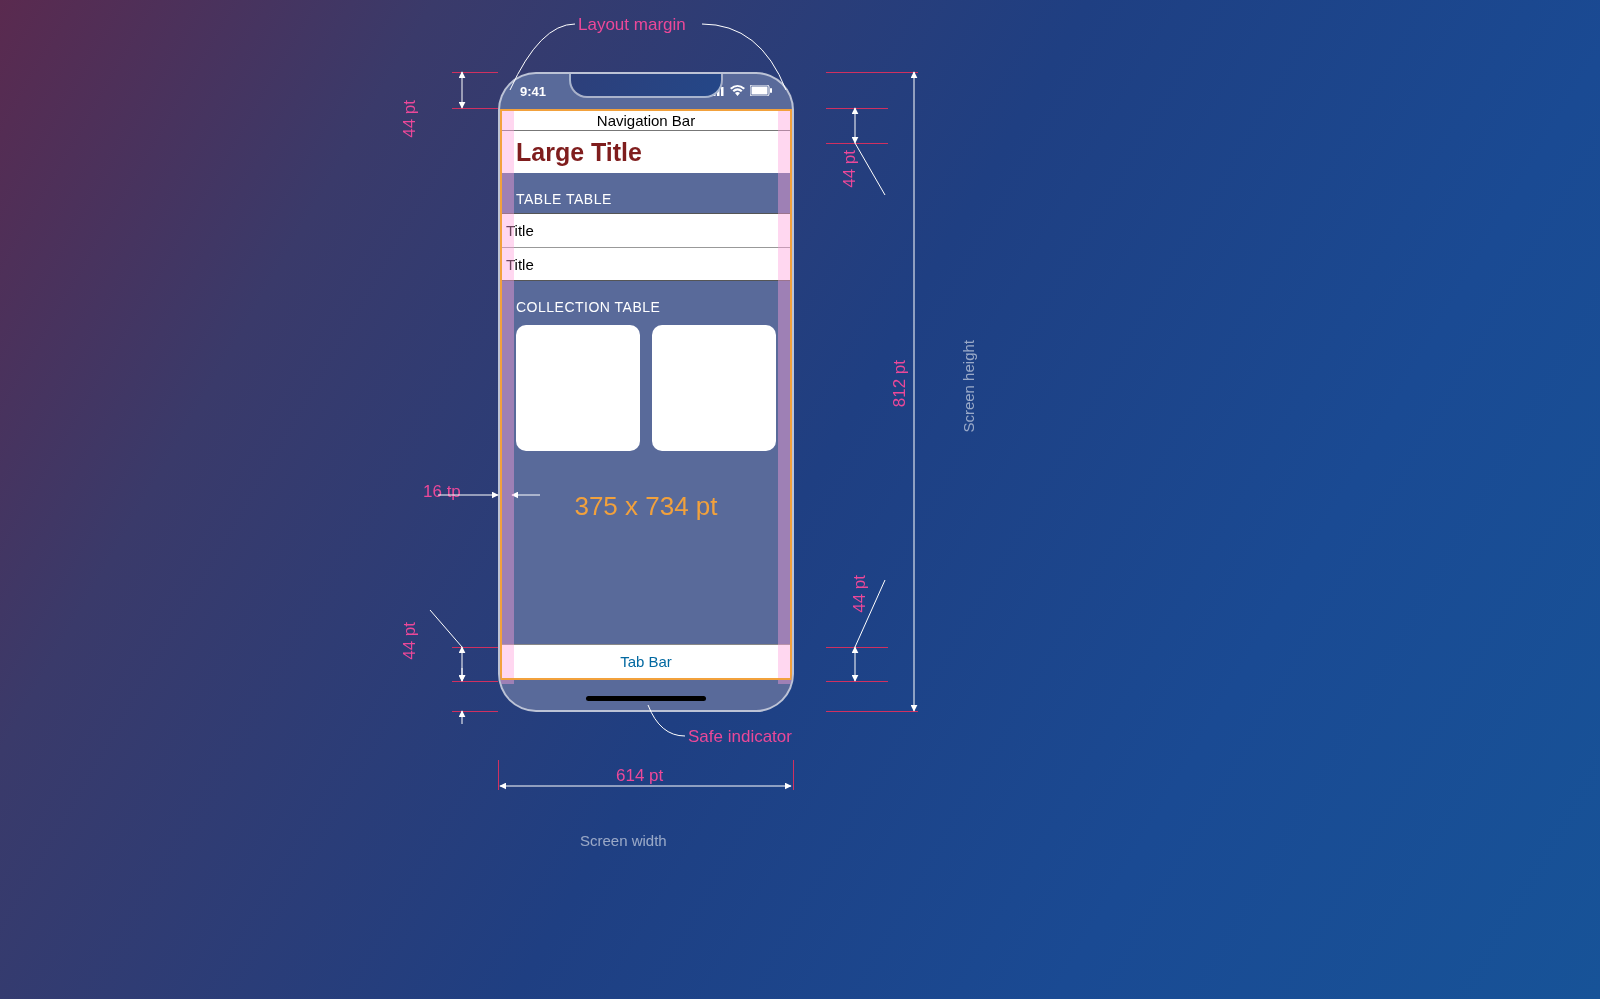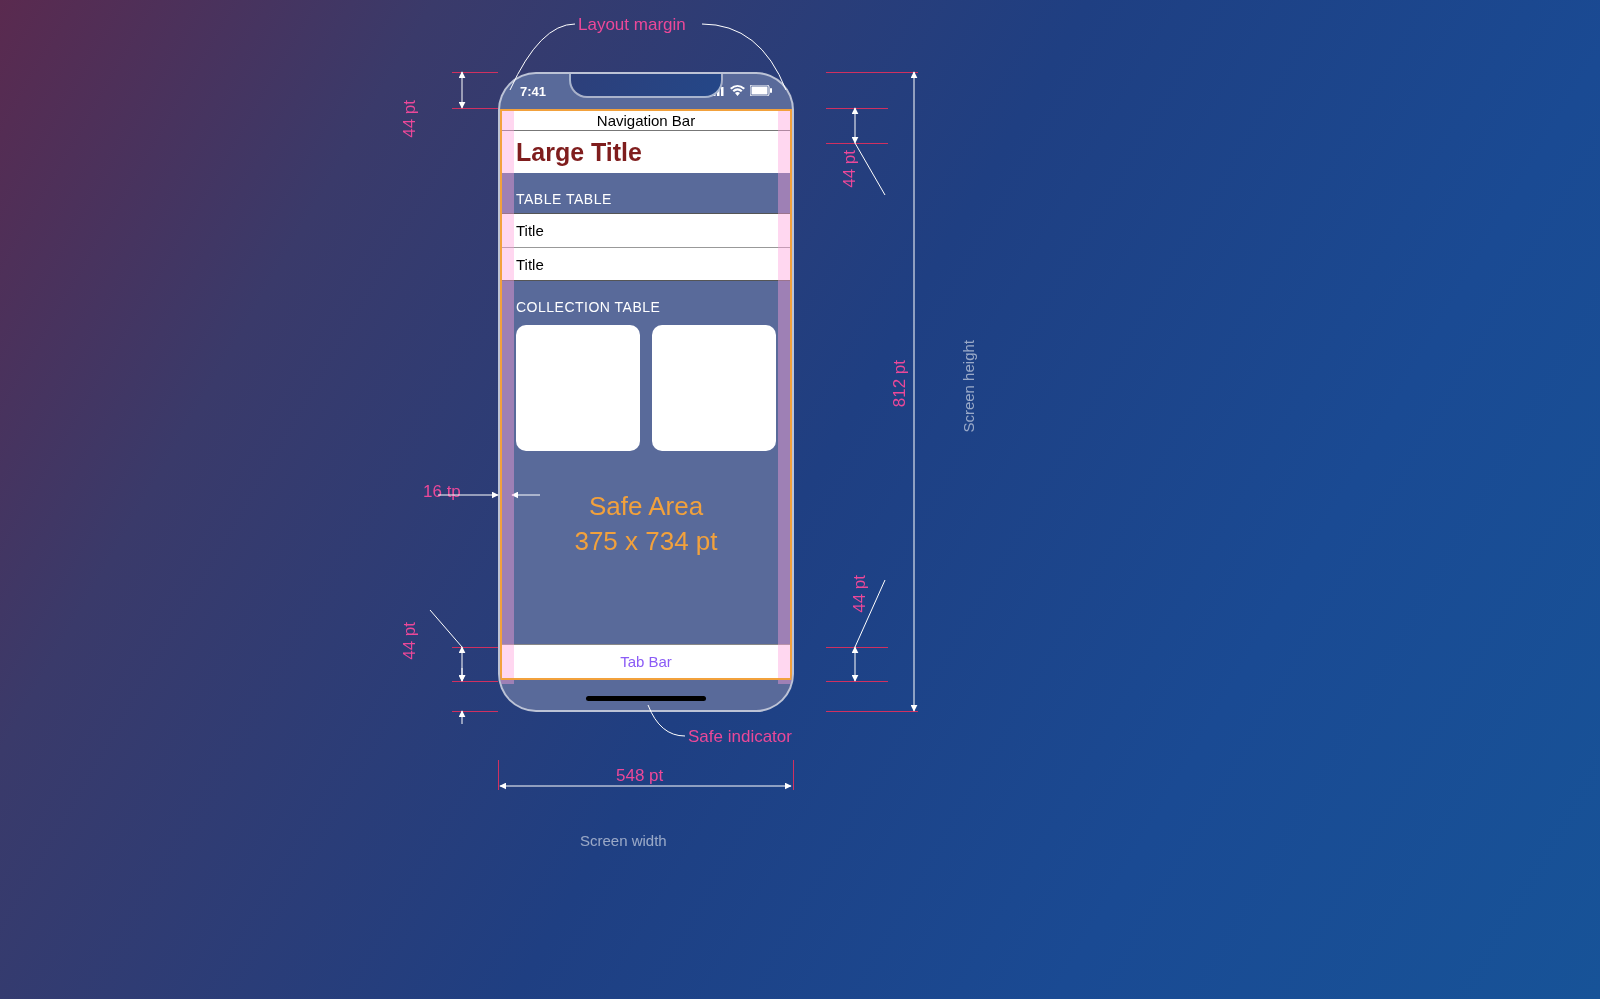--- a/index.html
+++ b/index.html
@@ -107,21 +107,21 @@
   }
 
   .table {
     background:#fff;
     border-top:1px solid #555;
     border-bottom:1px solid #555;
   }
   .row {
     height: 33px;
     display:flex; align-items:center;
-    padding-left:14px;
+    padding-left:4px;
     font-size:15px;
     color:#000;
   }
   .row + .row { border-top: 1px solid #999; }
 
   .collection {
     display:flex;
     gap: 12px;
     padding: 4px 14px 0 14px;
   }
@@ -140,21 +140,21 @@
   }
   .safe-label .l1 { font-size: 26px; }
   .safe-label .l2 { font-size: 26px; margin-top:4px;text-align:center;}
 
   .tabbar {
     position:absolute;
     left:2px; right:2px; bottom: 32px;
     height: 34px;
     background:#fff;
     display:flex; align-items:center; justify-content:center;
-    font-size:15px; color:#8b5cf6;
+    font-size:15px; color:#0369a1;
     border-top:1px solid #888;
     z-index:1;
   }
   .home-indicator {
     position:absolute;
     bottom: 9px;
     left:50%; transform:translateX(-50%);
     width: 120px; height:5px;
     background:#000;
     border-radius:3px;
@@ -189,21 +189,21 @@
 </head>
 <body>
 
 <div class="phone">
   <div class="notch"></div>
 
   <div class="margin-left"></div>
   <div class="margin-right"></div>
 
   <div class="statusbar">
-    <span>7:41</span>
+    <span>9:41</span>
     <span class="status-icons">
       <span>
         <svg width="16" height="10" viewBox="0 0 16 10">
             <rect x="0" y="7" width="2.5" height="3" fill="#fff"></rect>
             <rect x="4" y="5" width="2.5" height="5" fill="#fff"></rect>
             <rect x="8" y="3" width="2.5" height="7" fill="#fff"></rect>
             <rect x="12" y="1" width="2.5" height="9" fill="#fff"></rect>
           </svg>
       </span>
       <span>
@@ -239,21 +239,20 @@
         </div>
     </div>
 
     <div class="section-label">COLLECTION TABLE</div>
     <div class="collection">
       <div class="card"></div>
       <div class="card"></div>
     </div>
 
     <div class="safe-label">
-      <div class="l1">Safe Area</div>
       <div class="l2">375 x 734 pt</div>
     </div>
   </div>
 
   <div class="tabbar">
       <span>Tab Bar</span>
     </div>
   <div class="home-indicator"></div>
 
   <div class="safe-area"></div>
@@ -285,21 +284,21 @@
 <div class="label rot" style="left:890px; top:360px;">812 pt</div>
 <div class="label rot small" style="left:960px; top:340px;">Screen height</div>
 
 <div class="label" style="left:423px; top:482px;">16 tp</div>
 
 <div class="label rot" style="left:400px; top:622px;">44 pt</div>
 <div class="label rot" style="left:850px; top:575px;">44 pt</div>
 
 <div class="label" style="left:688px; top:727px;">Safe indicator</div>
 
-<div class="label" style="left:616px; top:766px;">548 pt</div>
+<div class="label" style="left:616px; top:766px;">614 pt</div>
 <div class="label small" style="left:580px; top:832px;">Screen width</div>
 
 <svg class="overlay">
   <defs>
     <marker id="ah" viewBox="0 0 10 10" refX="9" refY="5" markerWidth="7" markerHeight="7" orient="auto-start-reverse">
       <path d="M0,0 L10,5 L0,10 Z" fill="#fff"></path>
     </marker>
   </defs>
 
   <path d="M575,24 Q540,24 510,90" stroke="#fff" stroke-width="1" fill="none"></path>

